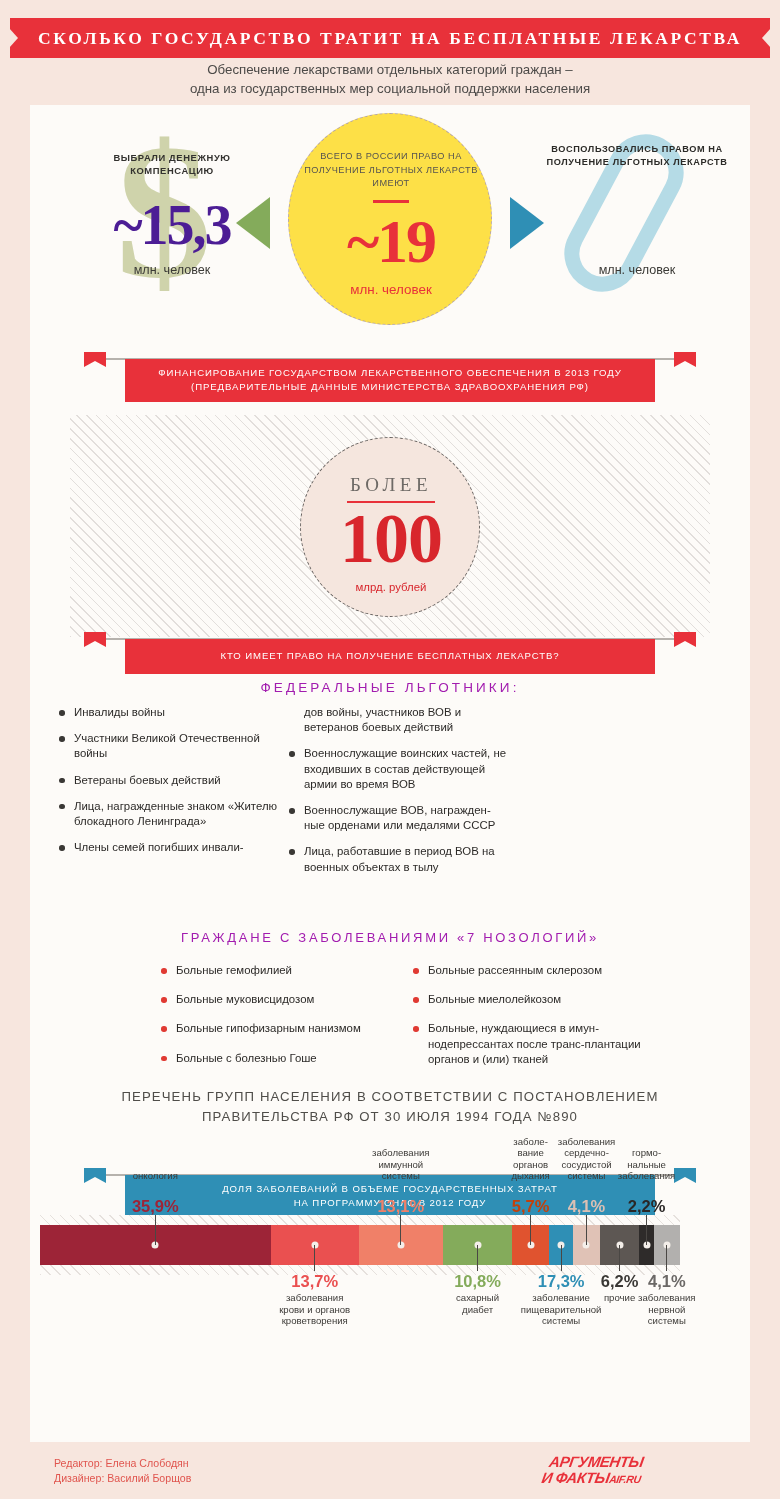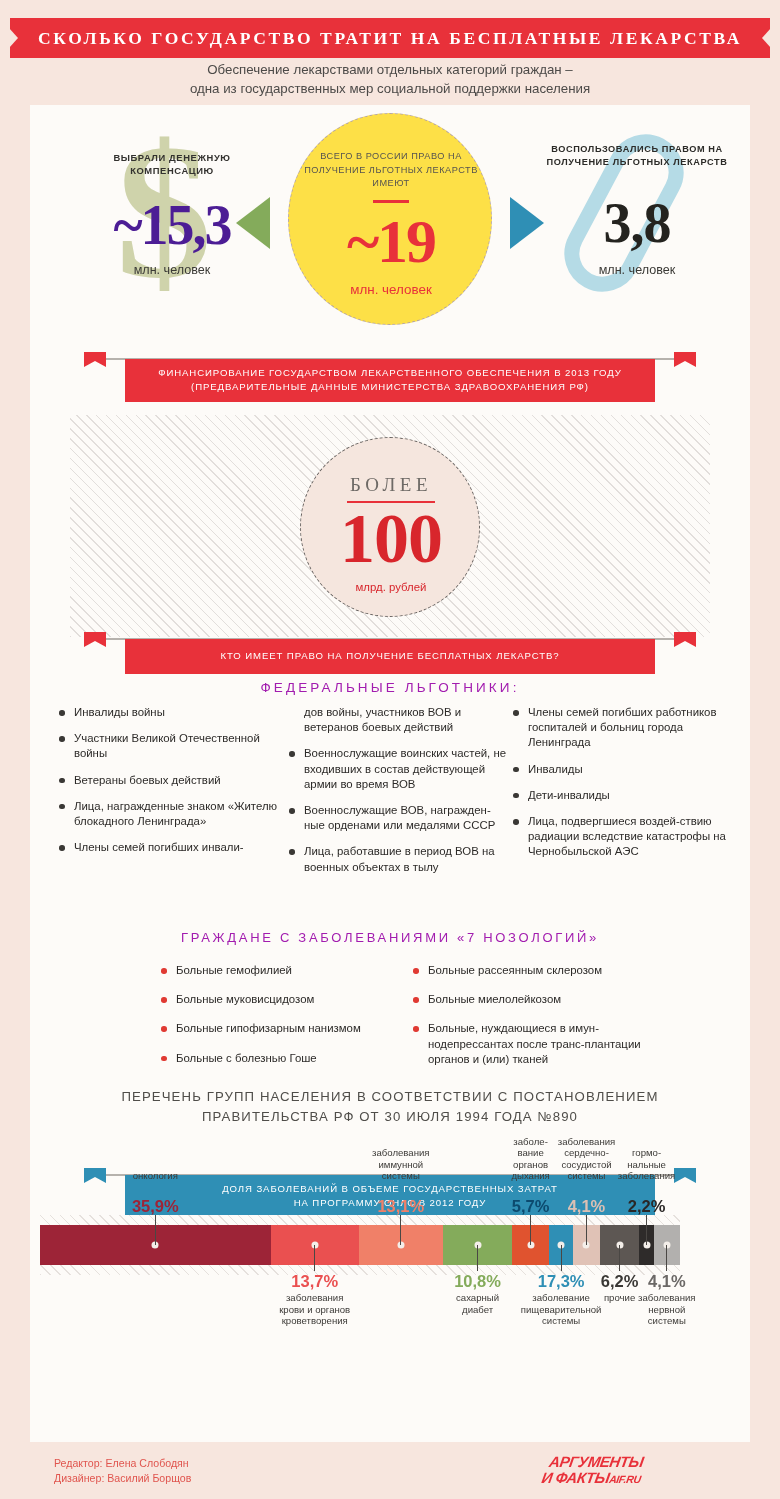--- a/index.html
+++ b/index.html
@@ -257,21 +257,20 @@
         <div class="rule"></div>
         <div class="big">~19</div>
         <div class="unit">млн. человек</div>
       </div>
 
       <div class="arrow-right"></div>
 
       <div class="stat-right">
         <div class="pill-bg"></div>
         <div class="cap">ВОСПОЛЬЗОВАЛИСЬ ПРАВОМ НА ПОЛУЧЕНИЕ ЛЬГОТНЫХ ЛЕКАРСТВ</div>
-        <div class="big">3,8</div>
         <div class="unit">млн. человек</div>
       </div>
     </div>
 
     <div class="banner red" style="top:244px;">
       <div class="line"></div>
       <div class="flag l"></div>
       <div class="flag r"></div>
       <div class="plate">
         <div>ФИНАНСИРОВАНИЕ ГОСУДАРСТВОМ ЛЕКАРСТВЕННОГО ОБЕСПЕЧЕНИЯ В 2013 ГОДУ</div>
@@ -307,26 +306,20 @@
       <div class="li">Члены семей погибших инвали-</div>
     </div>
 
     <div class="col" style="left:258px; top:600px; width:222px;">
       <div class="li noDot">дов войны, участников ВОВ и ветеранов боевых действий</div>
       <div class="li">Военнослужащие воинских частей, не входивших в состав действующей армии во время ВОВ</div>
       <div class="li">Военнослужащие ВОВ, награжден-ные орденами или медалями СССР</div>
       <div class="li">Лица, работавшие в период ВОВ на военных объектах в тылу</div>
     </div>
 
-    <div class="col" style="left:482px; top:600px; width:222px;">
-      <div class="li">Члены семей погибших работников госпиталей и больниц города Ленинграда</div>
-      <div class="li">Инвалиды</div>
-      <div class="li">Дети-инвалиды</div>
-      <div class="li">Лица, подвергшиеся воздей-ствию радиации вследствие катастрофы на Чернобыльской АЭС</div>
-    </div>
 
     <div class="sec-title" style="top:825px; font-size:13px; letter-spacing:2.7px;">ГРАЖДАНЕ С ЗАБОЛЕВАНИЯМИ «7 НОЗОЛОГИЙ»</div>
 
     <div class="col" style="left:130px; top:858px; width:240px;">
       <div class="li red" style="margin-bottom:14px;">Больные гемофилией</div>
       <div class="li red" style="margin-bottom:14px;">Больные муковисцидозом</div>
       <div class="li red" style="margin-bottom:14px;">Больные гипофизарным нанизмом</div>
       <div class="li red" style="margin-bottom:14px;">Больные с болезнью Гоше</div>
     </div>
 
@@ -404,21 +397,21 @@
           <div class="pct" style="color: rgb(240, 128, 104);">13,1%</div>
         </div>
         <div class="lead" style="left: 476.99px; top: 90px; height: 26px;"></div>
         <div class="lbl-bot" style="width: 96px; left: 429.59px; top: 117px;">
           <div class="pct" style="color: rgb(132, 171, 91);">10,8%</div>
           <div class="name">сахарный<br>диабет</div>
         </div>
         <div class="lead" style="left: 530.002px; top: 60px; height: 30px;"></div>
         <div class="lbl-top" style="width: 96px; left: 482.602px; top: -19.4px;">
           <div class="name">заболе-<br>вание<br>органов<br>дыхания</div>
-          <div class="pct" style="color: #0c4a6e;">5,7%</div>
+          <div class="pct" style="color: #c2410c;">5,7%</div>
         </div>
         <div class="lead" style="left: 560.524px; top: 90px; height: 26px;"></div>
         <div class="lbl-bot" style="width: 96px; left: 513.124px; top: 117px;">
           <div class="pct" style="color: rgb(47, 143, 181);">17,3%</div>
           <div class="name">заболевание<br>пищеварительной<br>системы</div>
         </div>
         <div class="lead" style="left: 585.906px; top: 60px; height: 30px;"></div>
         <div class="lbl-top" style="width: 96px; left: 538.506px; top: -19.4px;">
           <div class="name">заболевания<br>сердечно-<br>сосудистой<br>системы</div>
           <div class="pct" style="color: rgb(220, 192, 180);">4,1%</div>

